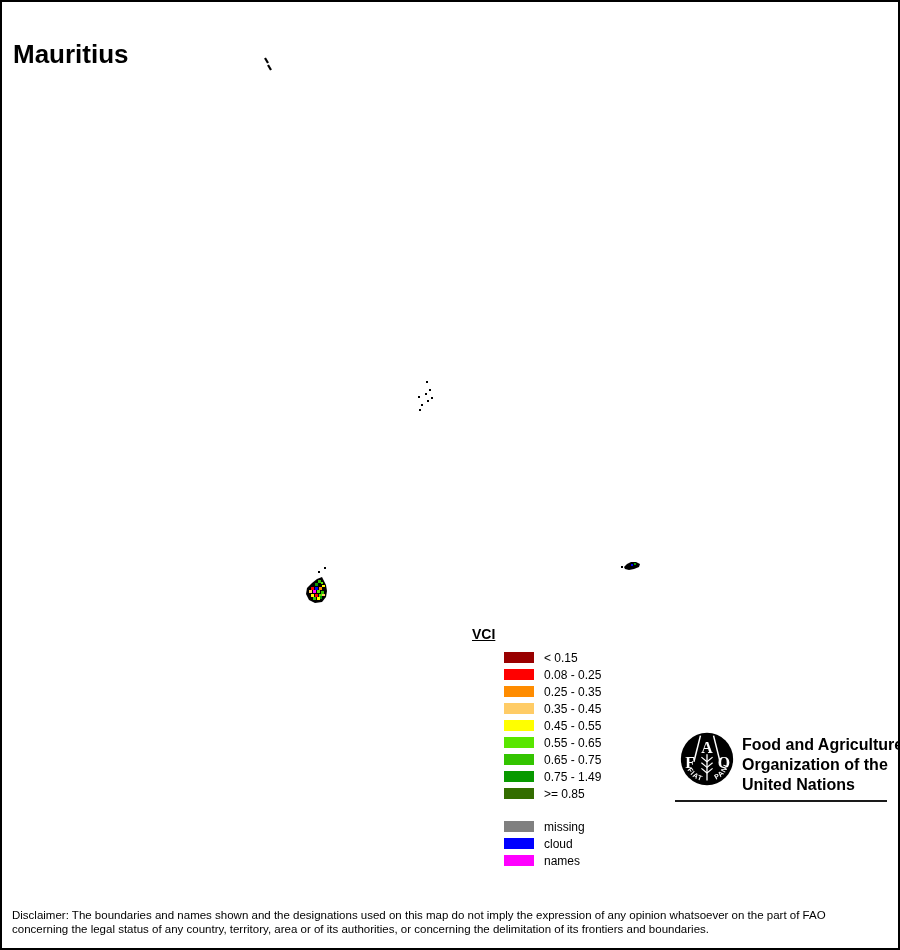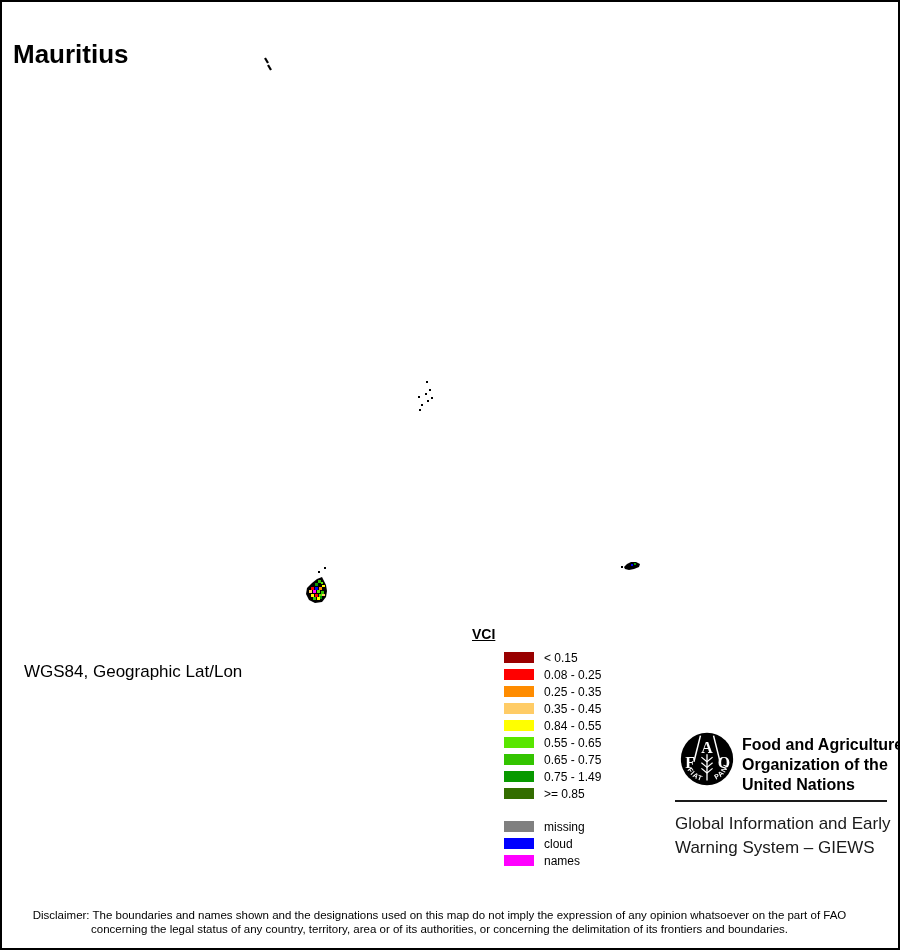--- a/index.html
+++ b/index.html
@@ -98,21 +98,20 @@
     color: #1a1a1a;
   }
   
   .disclaimer {
     position: absolute;
     left: 10px;
     top: 906px;
     width: 855px;
     font-size: 11.5px;
     line-height: 14px;
-    text-align: center;
   }
 </style>
 </head>
 <body>
 
 <div class="canvas">
 
   <div class="map-title">Mauritius</div>
 
   <div class="island" id="agalega">
@@ -162,21 +161,20 @@
   <div class="island" id="rodrigues">
     <svg width="21" height="15" viewBox="0 0 21 15">
       <rect x="0" y="8" width="2" height="2" fill="#000"></rect>
       <path d="M3 9 L6 6 L10 4 L15 4 L19 6 L18 9 L13 11 L8 12 L4 11 Z" fill="#000"></path>
       <rect x="10" y="6" width="2" height="2" fill="#0000FF"></rect>
       <rect x="13" y="5" width="2" height="2" fill="#089900"></rect>
     </svg>
   </div>
 
   <div class="info-block">
-    <div>WGS84, Geographic Lat/Lon</div>
   </div>
 
   <div class="legend">
     <div class="legend-title">VCI</div>
 
     <div class="legend-row">
       <span class="legend-swatch" style="background-color: rgb(153, 0, 0);"></span>
       <span class="legend-label">&lt; 0.15</span>
     </div>
     <div class="legend-row">
@@ -186,21 +184,21 @@
     <div class="legend-row">
       <span class="legend-swatch" style="background-color: rgb(255, 140, 0);"></span>
       <span class="legend-label">0.25 - 0.35</span>
     </div>
     <div class="legend-row">
       <span class="legend-swatch" style="background-color: rgb(255, 204, 102);"></span>
       <span class="legend-label">0.35 - 0.45</span>
     </div>
     <div class="legend-row">
       <span class="legend-swatch" style="background-color: rgb(255, 255, 0);"></span>
-      <span class="legend-label">0.84 - 0.55</span>
+      <span class="legend-label">0.45 - 0.55</span>
     </div>
     <div class="legend-row">
       <span class="legend-swatch" style="background-color: rgb(89, 230, 0);"></span>
       <span class="legend-label">0.55 - 0.65</span>
     </div>
     <div class="legend-row">
       <span class="legend-swatch" style="background-color: rgb(51, 196, 0);"></span>
       <span class="legend-label">0.65 - 0.75</span>
     </div>
     <div class="legend-row">
@@ -240,17 +238,16 @@
       <path d="M30 36 L24 31 M30 36 L36 31 M30 42 L24 37 M30 42 L36 37 M30 48 L24 43 M30 48 L36 43" stroke="#fff" stroke-width="1.2" fill="none"></path>
       <path id="mottoArc" d="M7 40 A24 24 0 0 0 53 40" fill="none"></path>
       <text fill="#fff" font-family="Liberation Sans, sans-serif" font-size="7.5" font-weight="bold" letter-spacing="1">
         <textPath href="#mottoArc" startOffset="8%">FIAT</textPath>
         <textPath href="#mottoArc" startOffset="66%">PANIS</textPath>
       </text>
     </svg>
   </div>
   <div class="fao-org">Food and Agriculture Organization of the United Nations</div>
   <div class="fao-divider"></div>
-  <div class="fao-giews">Global Information and Early Warning System – GIEWS</div>
 
   <div class="disclaimer">Disclaimer: The boundaries and names shown and the designations used on this map do not imply the expression of any opinion whatsoever on the part of FAO concerning the legal status of any country, territory, area or of its authorities, or concerning the delimitation of its frontiers and boundaries.</div>
 
 </div>
 
 </body></html>

